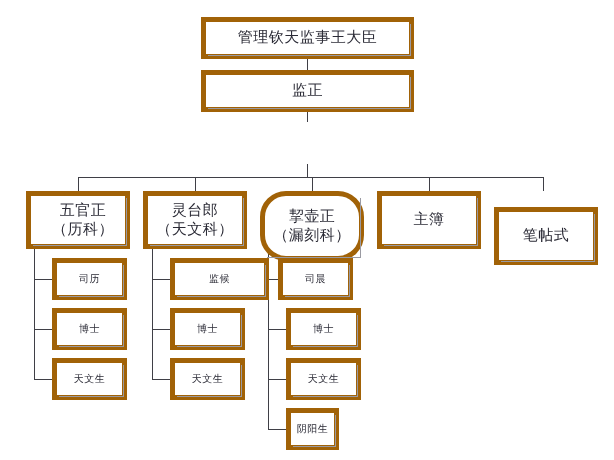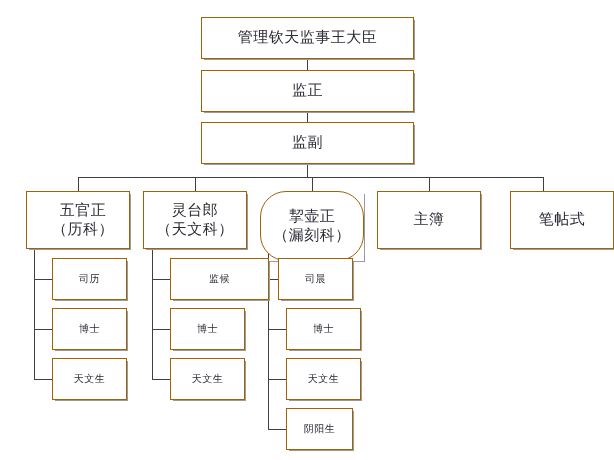--- a/index.html
+++ b/index.html
@@ -13,21 +13,21 @@
   #chart-root {
     position: relative;
     width: 614px;
     height: 460px;
     background: #ffffff;
     overflow: hidden;
   }
   .node {
     position: absolute;
     box-sizing: border-box;
-    border: 1px solid #a16207;
+    border: 5px solid #a16207;
     background: #ffffff;
     color: #2b2b36;
     display: flex;
     flex-direction: column;
     align-items: center;
     justify-content: center;
     line-height: 1.28;
     text-align: center;
     letter-spacing: 0.5px;
     z-index: 2;
@@ -73,23 +73,20 @@
   </div>
 
   <div class="conn v" style="left:307px; top:59px; width:1px; height:11px;"></div>
 
   <div class="node level2" style="left:201px; top:70px; width:213px; height:42px;">
     <span class="line1">监正</span>
   </div>
 
   <div class="conn v" style="left:307px; top:112px; width:1px; height:10px;"></div>
 
-  <div class="node level2" style="left:201px; top:122px; width:213px; height:42px;">
-    <span class="line1">监副</span>
-  </div>
 
   <div class="conn v" style="left:307px; top:164px; width:1px; height:13px;"></div>
 
   <div class="conn h" style="left:78px; top:177px; width:466px; height:1px;"></div>
 
   <div class="conn v" style="left:78px;  top:177px; width:1px; height:14px;"></div>
   <div class="conn v" style="left:195px; top:177px; width:1px; height:14px;"></div>
   <div class="conn v" style="left:312px; top:177px; width:1px; height:14px;"></div>
   <div class="conn v" style="left:429px; top:177px; width:1px; height:14px;"></div>
   <div class="conn v" style="left:543px; top:177px; width:1px; height:14px;"></div>
@@ -106,21 +103,21 @@
 
   <div class="node level3" style="left:260px; top:191px; width:104px; height:70px;border-radius:26px;">
     <span class="line1">挈壶正</span>
     <span class="line2">（漏刻科）</span>
   </div>
 
   <div class="node level3" style="left:377px; top:191px; width:104px; height:58px;">
     <span class="line1">主簿</span>
   </div>
 
-  <div class="node level3" style="left:494px; top:191px; width:104px; height:58px;margin-left:16px;">
+  <div class="node level3" style="left:494px; top:207px; width:104px; height:58px;">
     <span class="line1">笔帖式</span>
   </div>
 
   <div class="conn v" style="left:34px; top:249px; width:1px; height:131px;"></div>
   <div class="conn h" style="left:34px; top:279px; width:18px; height:1px;"></div>
   <div class="conn h" style="left:34px; top:329px; width:18px; height:1px;"></div>
   <div class="conn h" style="left:34px; top:379px; width:18px; height:1px;"></div>
 
   <div class="node leaf" style="left:52px; top:258px; width:75px; height:42px;">
     <span class="line1">司历</span>
@@ -155,17 +152,17 @@
 
   <div class="node leaf" style="left:278px; top:258px; width:75px; height:42px;">
     <span class="line1">司晨</span>
   </div>
   <div class="node leaf" style="left:286px; top:308px; width:75px; height:42px;">
     <span class="line1">博士</span>
   </div>
   <div class="node leaf" style="left:286px; top:358px; width:75px; height:42px;">
     <span class="line1">天文生</span>
   </div>
-  <div class="node leaf" style="left:286px; top:408px; width:67px; height:42px;">
+  <div class="node leaf" style="left:286px; top:408px; width:53px; height:42px;">
     <span class="line1">阴阳生</span>
   </div>
 
 </div>
 
 </body></html>

